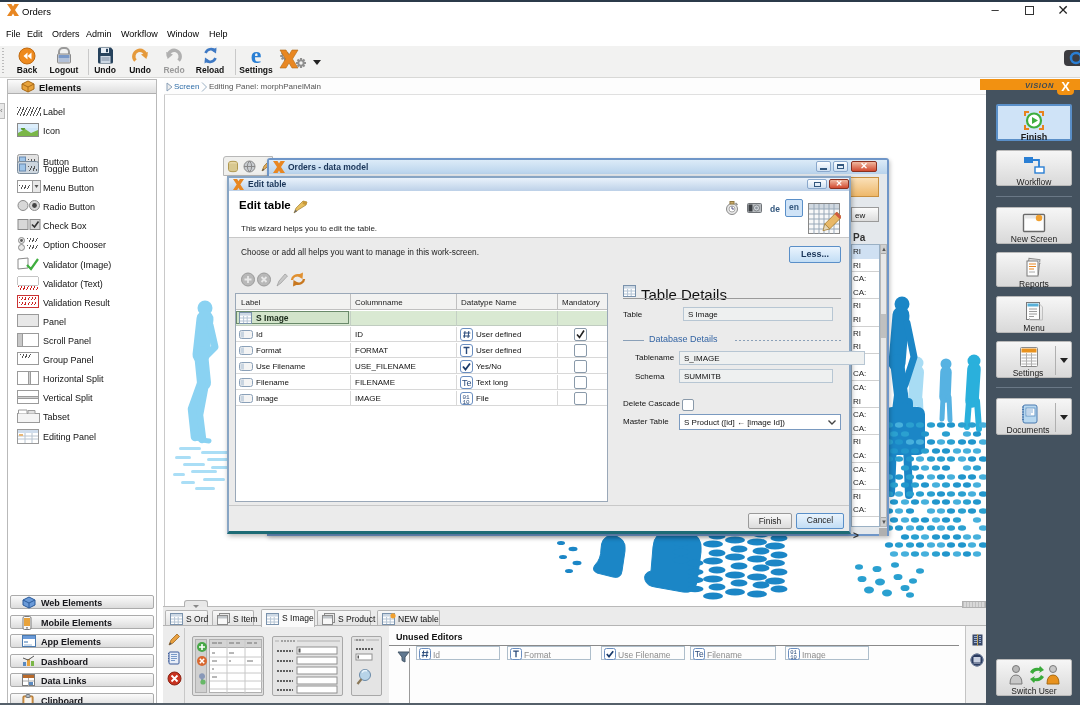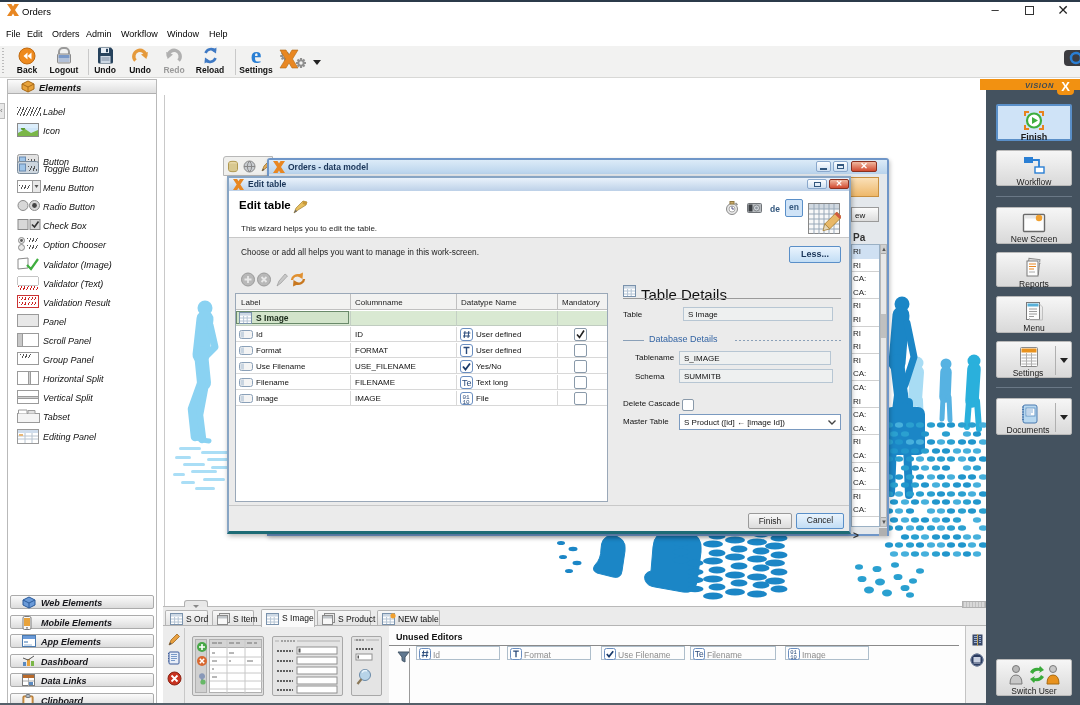--- a/index.html
+++ b/index.html
@@ -16,21 +16,21 @@
 #menubar { position:absolute; left:0; top:22px; width:1080px; height:24px; background:#fff; }
 #menubar span { position:absolute; top:7px; font-size:9px; color:#000; }
 
 #toolbar { position:absolute; left:0; top:46px; width:1080px; height:32px; background:#f2f2f1; border-bottom:1px solid #d8d8d6; }
 .tbtn { position:absolute; top:1px; text-align:center; }
 .tbtn .ic { height:17px; margin-bottom:1px; }
 .tbtn .lb { font-size:8.5px; font-weight:bold; color:#111; }
 .tbtn .lb.dis { color:#9a9a9a; }
 .tsep { position:absolute; top:3px; width:1px; height:26px; background:#c9c9c9; }
 
-#leftpanel { position:absolute; left:7px; top:79px; width:150px; height:626px; background:#fff; border:1px solid #b9b9b9;font-style:italic; }
+#leftpanel { position:absolute; left:7px; top:79px; width:150px; height:626px; background:#fff; border:1px solid #b9b9b9; }
 #lp-head { position:absolute; left:0; top:0; width:148px; height:14px; background:linear-gradient(#fbfbfb,#dedede); border-bottom:1px solid #b0b0b0; }
 #lp-head .t { position:absolute; left:31px; top:2px; font-weight:bold; font-size:9.5px; }
 .el-item { position:absolute; left:0; width:148px; height:19px; }
 .el-item .ic { position:absolute; left:9px; top:1px; }
 .el-item .t { position:absolute; left:35px; top:4px; font-size:9px; }
 .acc { position:absolute; left:2px; width:144px; height:14px; background:linear-gradient(#fbfbfb,#dcdcdc); border:1px solid #ababab; border-radius:2px;padding-left:44px; }
 .acc .t { position:absolute; left:30px; top:2px; font-weight:bold; font-size:9px; color:#15151a; }
 .acc .ic { position:absolute; left:11px; top:0px; }
 
 #crumb { position:absolute; left:164px; top:78px; width:916px; height:17px; background:#fdfdfd; border-bottom:1px solid #e0e0e0; font-size:8.5px; }
@@ -366,20 +366,30 @@
             <rect x="1" y="2" width="10" height="11" rx="1" fill="#e8a860" stroke="#a06820"></rect>
             <rect x="2.5" y="3.5" width="7" height="8" fill="#f8f4ec"></rect>
             <rect x="4" y="0.5" width="4" height="3" rx="1" fill="#b0b8c0" stroke="#707880"></rect>
           </svg></div>
         <div class="t">Clipboard</div>
       </div>
 </div>
 <div class="abs" style="left:0px;top:103px;width:5px;height:16px;background:#e8e8e8;border:1px solid #bbb;border-left:none;font-size:8px;color:#777;line-height:14px">‹</div>
 <div class="abs" style="left:164px;top:103px;width:6px;height:19px;background:#f0f0f0;border:1px solid #bbb;border-radius:3px;font-size:8px;color:#777;text-align:center;line-height:18px">‹</div>
 
+<div id="crumb">
+ <svg class="abs" style="left:2px;top:4px" width="7" height="10" viewBox="0 0 7 10">
+        <path d="M1 1 L6 5 L1 9 Z" fill="#eee" stroke="#8aa0b8"></path>
+      </svg>
+ <span class="abs" style="left:10px;top:4px;color:#2e6da8;font-size:8px">Screen</span>
+ <svg class="abs" style="left:37px;top:4px" width="6" height="10" viewBox="0 0 6 10">
+        <path d="M1 0.5 L5.5 5 L1 9.5" fill="none" stroke="#9ab0c4"></path>
+      </svg>
+ <span class="abs" style="left:45px;top:4px;color:#555;font-size:8px">Editing Panel: morphPanelMain</span>
+</div>
 
 <div id="canvas">
 <svg class="abs" style="left:0;top:0" width="822" height="511">
 <g stroke="#8ad2f2" fill="#8ad2f2" stroke-linecap="round" stroke-linejoin="round">
 <circle cx="40" cy="213" r="7.5" stroke="none"></circle>
 <path d="M40 224 L36 260" stroke-width="17" fill="none"></path>
 <path d="M45 230 L50 252 L40 262" stroke-width="7" fill="none"></path>
 <path d="M36 258 L39 288" stroke-width="14" fill="none"></path>
 <path d="M40 288 L34 320 L37 344" stroke-width="8.5" fill="none"></path>
 <path d="M37 286 L27 314 L30 342" stroke-width="8.5" fill="none"></path>
@@ -884,21 +894,21 @@
             <path d="M1 6 h11 M1 9 h11 M4.6 4 v7 M8.2 4 v7" stroke="#b4c4d4" fill="none"></path>
           </svg>
  <span class="abs" style="left:18px;top:3px;font-weight:normal;font-size:15px">Table Details</span>
  <div class="abs" style="left:0;top:15px;width:218px;height:1px;background:#9a9a9a"></div>
  <span class="abs" style="left:0px;top:27px">Table</span>
  <div class="fld" style="left:60px;top:24px;width:150px">S Image</div>
  <div class="abs" style="left:0px;top:57px;width:21px;height:1px;background:#8aa0b8"></div>
  <span class="abs" style="left:26px;top:51px;color:#3465a4;font-size:9px">Database Details</span>
  <div class="abs" style="left:112px;top:57px;width:106px;height:1px;background:repeating-linear-gradient(90deg,#8aa0b8 0 2px,transparent 2px 4px)"></div>
  <span class="abs" style="left:12px;top:70px">Tablename</span>
- <div class="fld" style="left:56px;top:68px;width:152px">S_IMAGE</div>
+ <div class="fld" style="left:56px;top:68px;width:186px">S_IMAGE</div>
  <span class="abs" style="left:12px;top:89px">Schema</span>
  <div class="fld" style="left:56px;top:86px;width:154px">SUMMITB</div>
  <span class="abs" style="left:0px;top:116px">Delete Cascade</span>
  <div class="abs" style="left:59px;top:116px;width:12px;height:12px;background:#fff;border:1px solid #8a9aaa;border-radius:2px"></div>
  <span class="abs" style="left:0px;top:134px">Master Table</span>
  <div class="abs" style="left:56px;top:131px;width:162px;height:16px;background:#fff;border:1px solid #7a9ac0;font-size:8px;padding:3px 0 0 4px">S Product ([id] ← [image Id])<svg style="position:absolute;right:4px;top:5px" width="8" height="5">
               <path d="M0.5 0.5 L4 4 L7.5 0.5" fill="none" stroke="#444" stroke-width="1.4"></path>
             </svg></div>
 </div>
 

